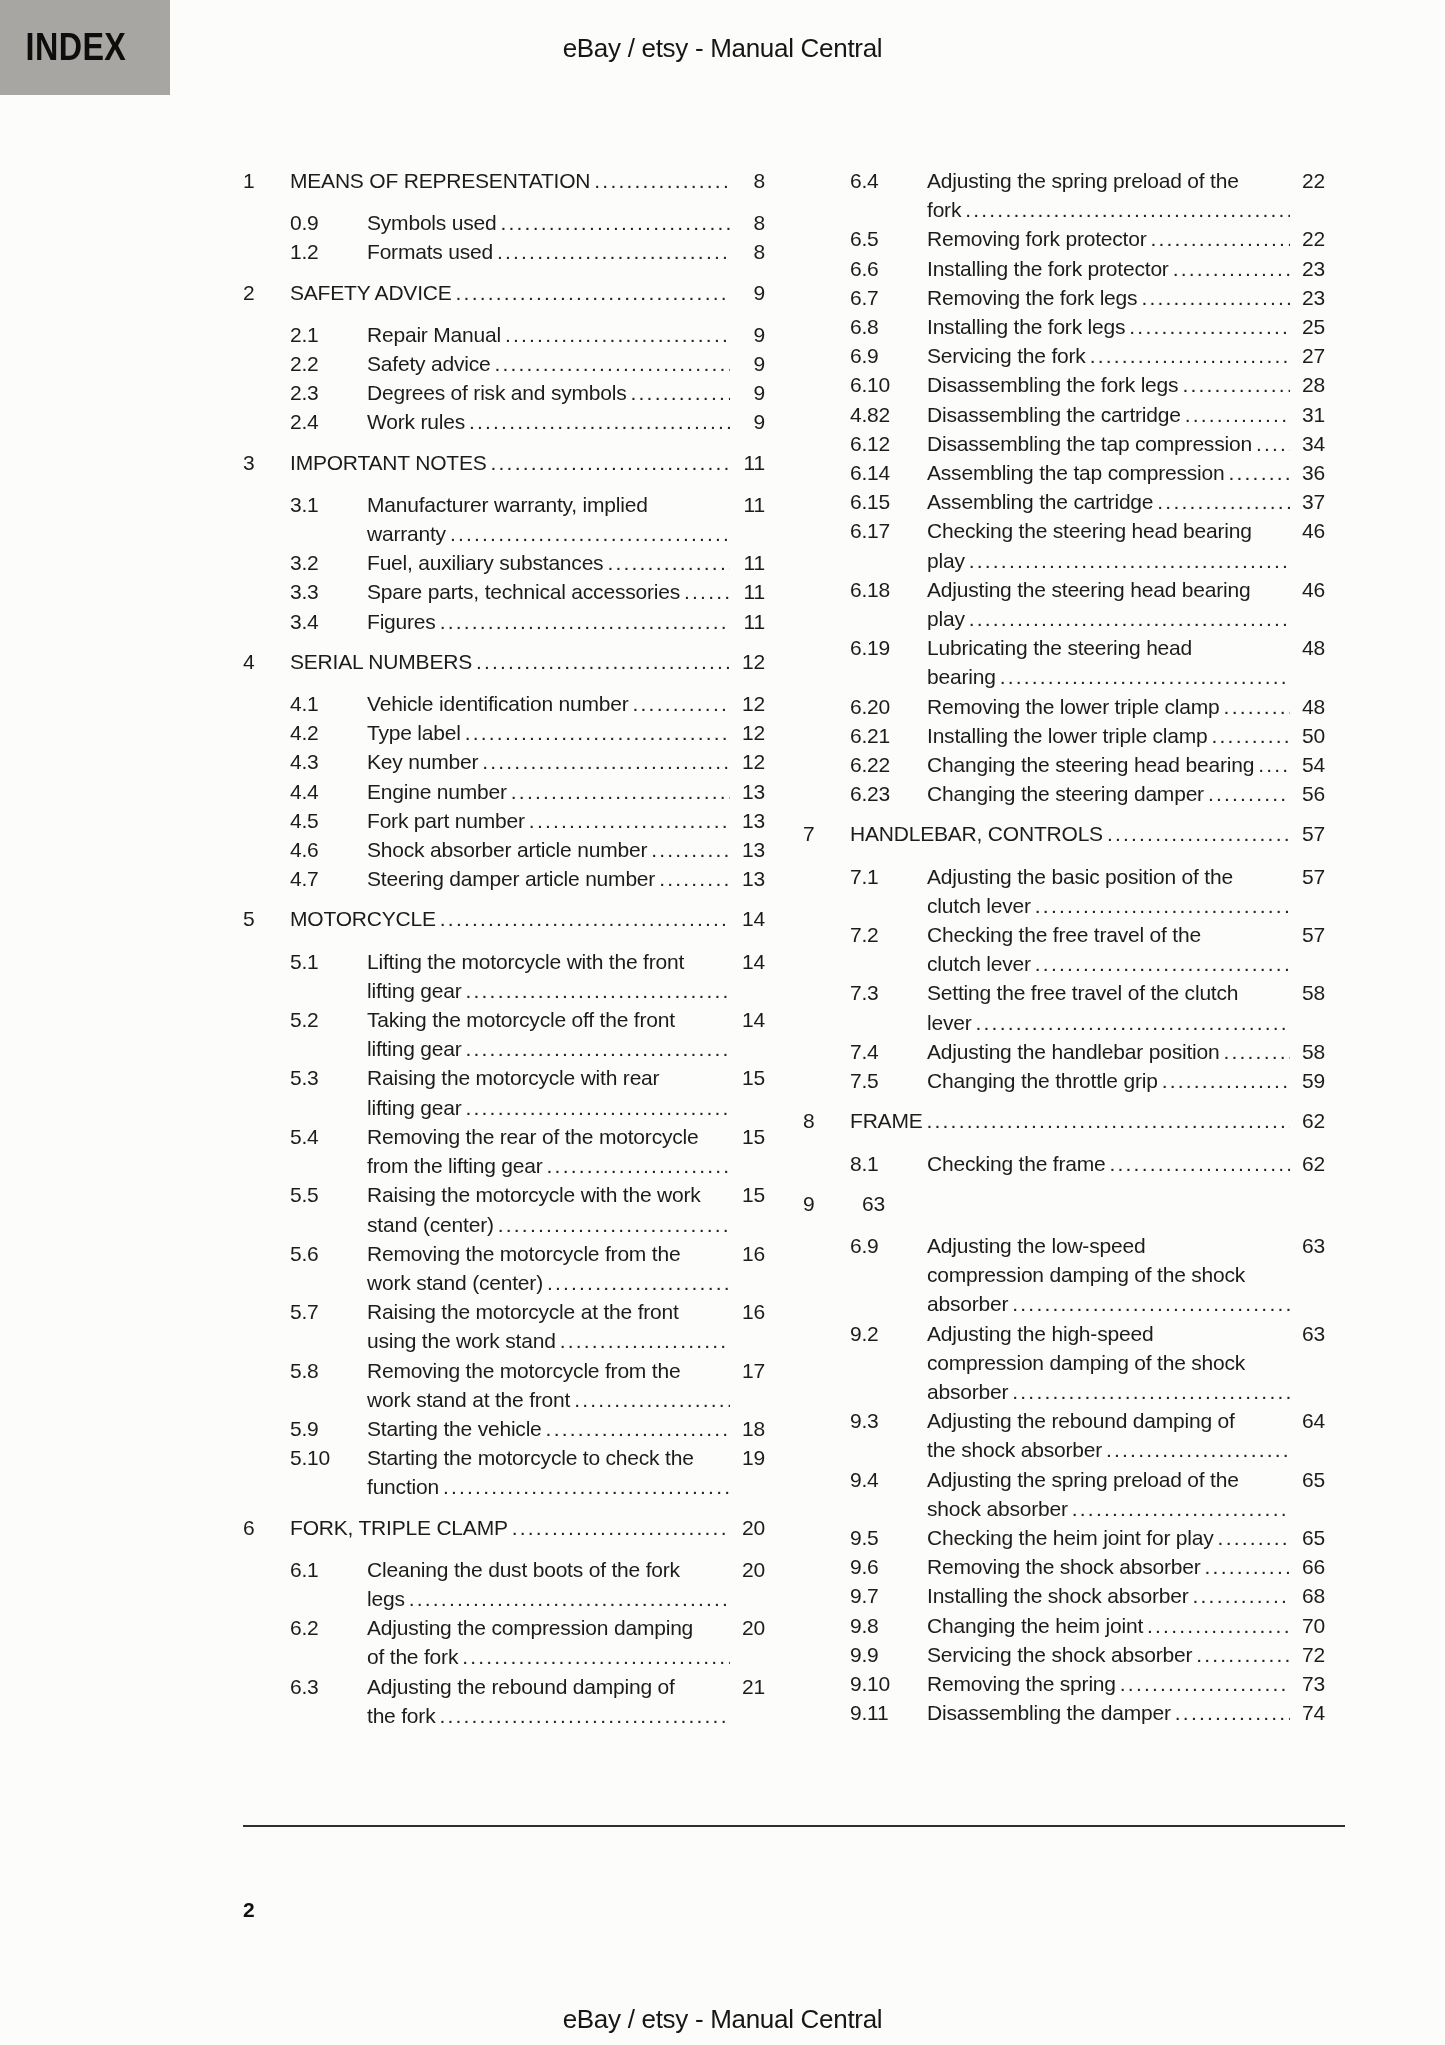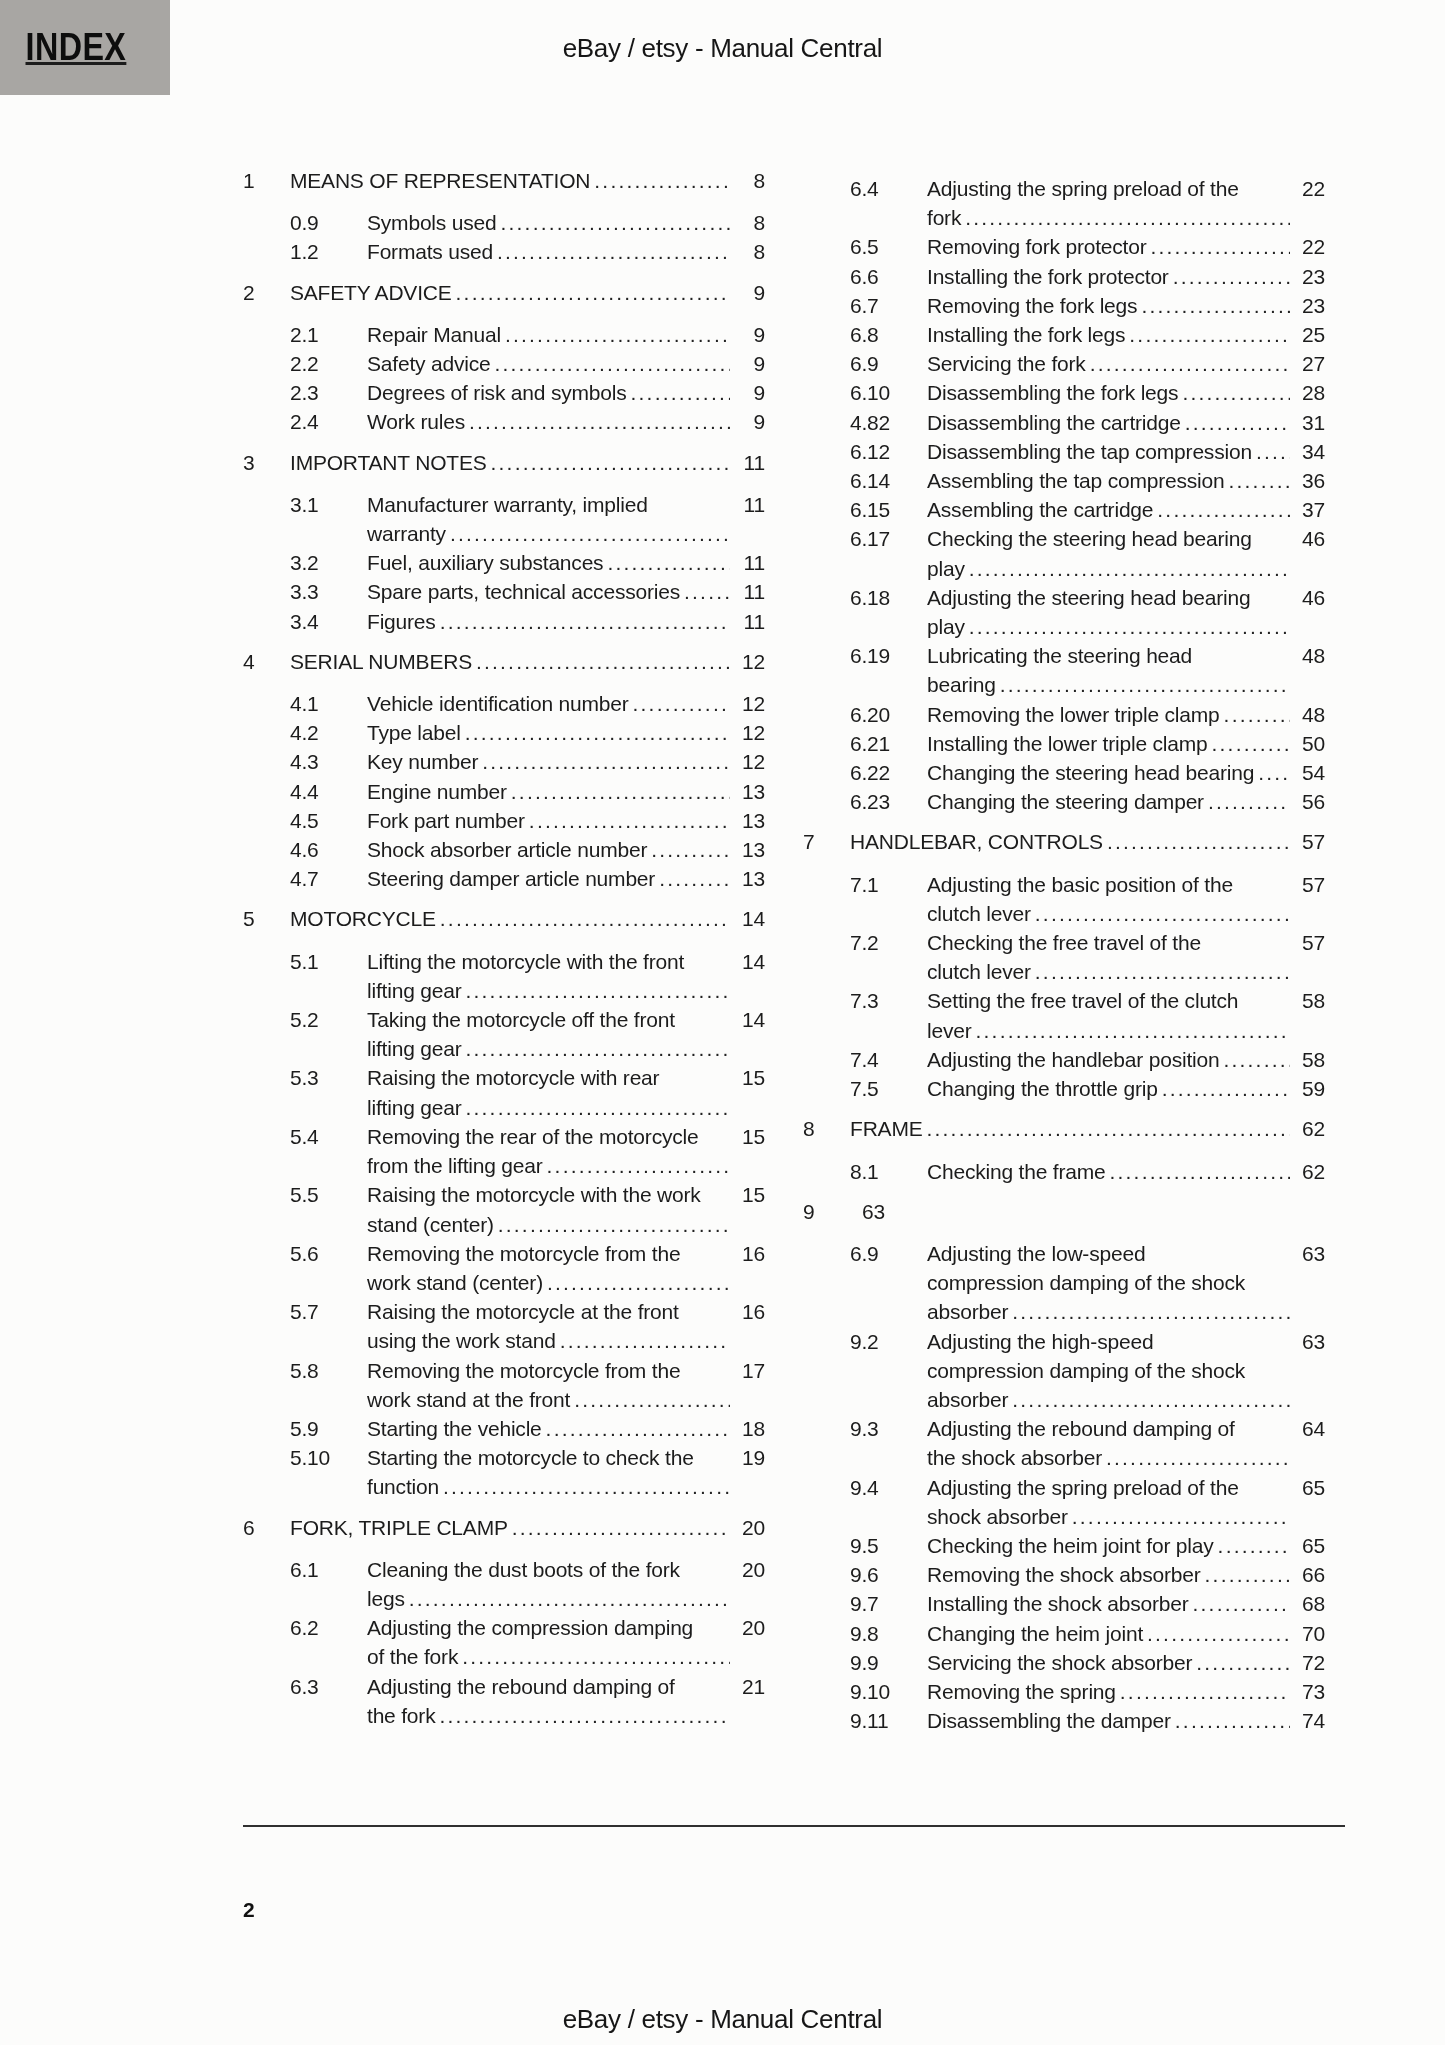--- a/index.html
+++ b/index.html
@@ -32,21 +32,21 @@
     position: absolute; top: 2004px; left: 0; width: 100%;
     text-align: center; font-size: 26px; letter-spacing: -0.3px;
     color: #161616;
   }
   .toc-col {
     position: absolute; top: 166px; width: 522px;
     font-size: 21px; line-height: 29.2px; letter-spacing: -0.2px;
     display: flow-root;
   }
   .toc-col.left  { left: 243px; }
-  .toc-col.right { left: 803px; margin-top: 8px; }
+  .toc-col.right { left: 803px; }
   .entry { display: flex; align-items: baseline; }
   .entry .num { flex: 0 0 auto; }
   .chapter { margin: 11px 0 13px 0; }
   .toc-col > .entry:first-child { margin-top: 0; }
   .chapter .num { width: 47px; }
   .sub { padding-left: 47px; }
   .sub .num { width: 77px; }
   .title-leader {
     flex: 1 1 auto;
     position: relative; overflow: hidden;
@@ -69,21 +69,21 @@
     width: 1102px; height: 2px; background: #303030;
   }
   .corner-page-number {
     position: absolute; left: 243px; top: 1898px;
     font-size: 21px; font-weight: 700; color: #111;
   }
 </style>
 </head>
 <body>
 
-<div class="index-tab" style="background: rgb(168, 166, 163); text-decoration: underline;">
+<div class="index-tab" style="background: rgb(168, 166, 163);">
   <span class="label">INDEX</span>
 </div>
 
 <div class="doc-header">eBay / etsy - Manual Central</div>
 
 <div class="toc-col left">
     <div class="entry chapter">
       <span class="num">1</span>
       <span class="title-leader">MEANS OF REPRESENTATION</span>
       <span class="pageno">8</span>

